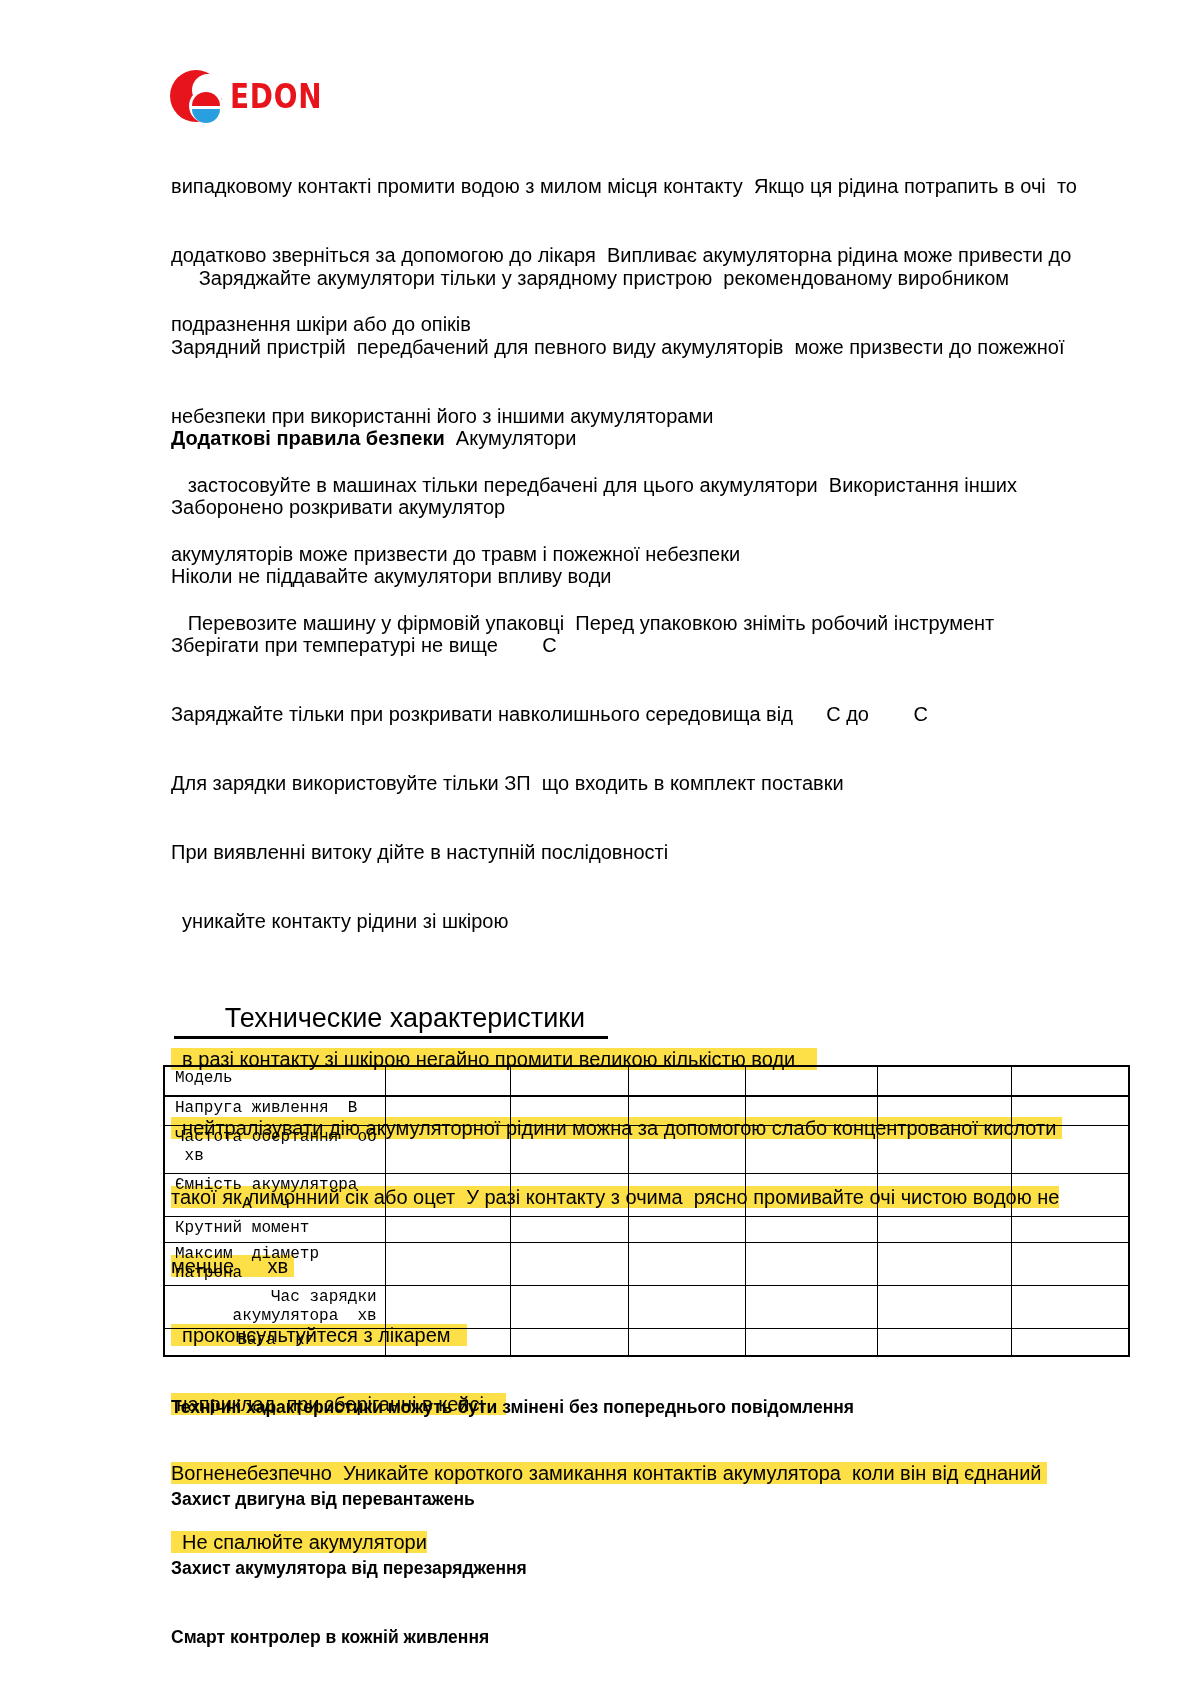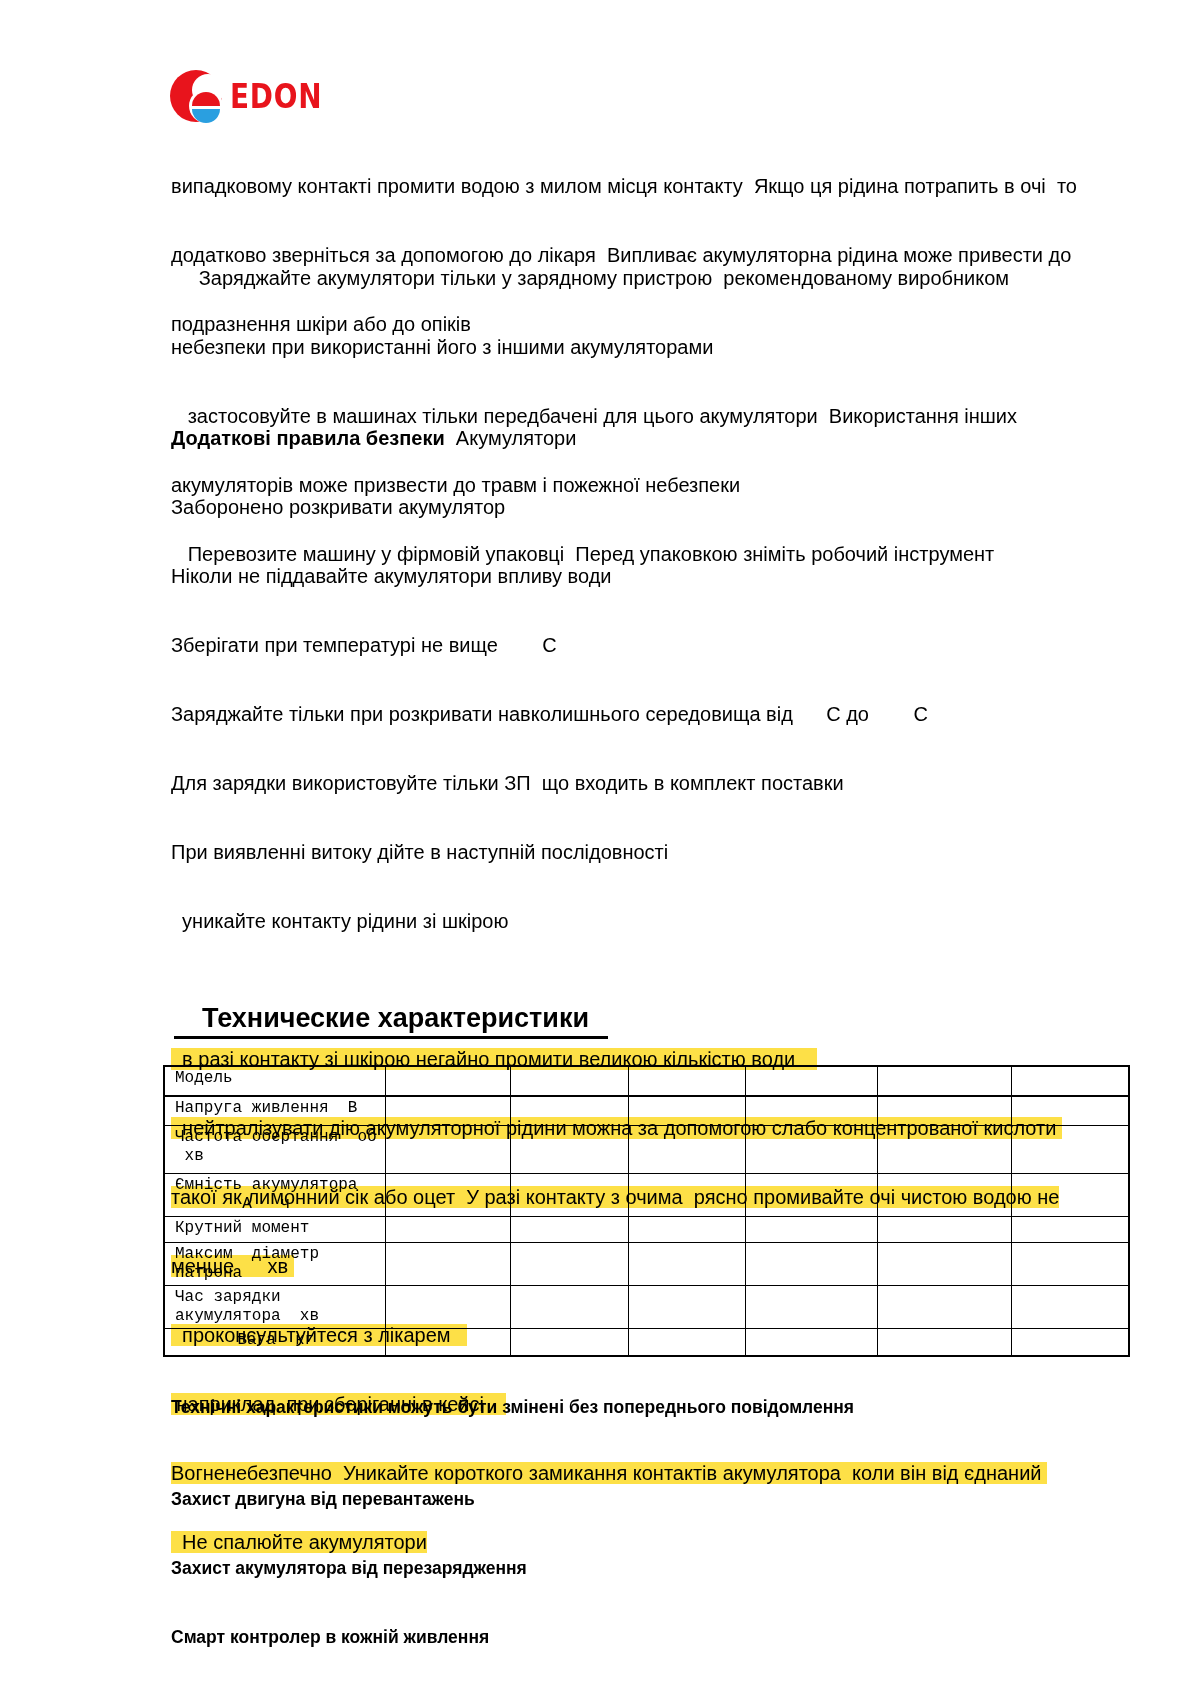--- a/index.html
+++ b/index.html
@@ -14,22 +14,22 @@
       font-weight: bold; font-size: 34px; color: #e8141c; letter-spacing: 1px;
       transform: scaleX(0.82); transform-origin: left;
     }
     .body-text {
       position: absolute; left: 171px; font-size: 20px; line-height: 23px; white-space: pre;
     }
     .hl { background: #fde047; }
     .bold { font-weight: bold; }
     .title {
       position: absolute; left: 174px; top: 1000px; width: 434px;
-      font-weight: bold; font-size: 27px; line-height: 36px;
-      border-bottom: 3px solid #000; padding-left: 28px; box-sizing: border-box;
+      font-weight: normal; font-size: 27px; line-height: 36px;
+      border-bottom: 3px solid #000; padding-left: 28px; box-sizing: border-box; text-align: center;
     }
     table.spec {
       position: absolute; left: 163px; top: 1065px; border-collapse: collapse;
       font-size: 16px; line-height: 19px;
     }
     table.spec td { border: 1px solid #000; vertical-align: top; padding: 2px 8px 2px 10px; }
     table.spec tr:first-child td { border-top: 2px solid #000; border-bottom: 2px solid #000; }
     table.spec td:first-child { border-left: 2px solid #000; font-family: Liberation Mono, monospace; }
     table.spec td:last-child { border-right: 2px solid #000; }
     table.spec tr:last-child td { border-bottom: 2px solid #000; }
@@ -50,20 +50,21 @@
 </div>
 
 <div class="body-text" style="top:129px;">
   <div>випадковому контакті промити водою з милом місця контакту  Якщо ця рідина потрапить в очі  то</div>
   <div>додатково зверніться за допомогою до лікаря  Випливає акумуляторна рідина може привести до</div>
   <div>подразнення шкіри або до опіків</div>
 </div>
 
 <div class="body-text" style="top:221px;">
   <div>     Заряджайте акумулятори тільки у зарядному пристрою  рекомендованому виробником</div>
+  <div>Зарядний пристрій  передбачений для певного виду акумуляторів  може призвести до пожежної</div>
   <div>небезпеки при використанні його з іншими акумуляторами</div>
   <div>   застосовуйте в машинах тільки передбачені для цього акумулятори  Використання інших</div>
   <div>акумуляторів може призвести до травм і пожежної небезпеки</div>
   <div>   Перевозите машину у фірмовій упаковці  Перед упаковкою зніміть робочий інструмент</div>
 </div>
 
 <div class="body-text" style="top:381px;">
   <div><span class="bold">Додаткові правила безпеки</span><span>  Акумулятори</span></div>
   <div>Заборонено розкривати акумулятор</div>
   <div>Ніколи не піддавайте акумулятори впливу води</div>
@@ -153,21 +154,21 @@
         <td style="white-space: pre;">Максим  діаметр
 патрона</td>
         <td></td>
         <td></td>
         <td></td>
         <td></td>
         <td></td>
         <td></td>
       </tr>
       <tr style="height: 40px;">
-        <td style="white-space: pre;">Час зарядки
+        <td style="white-space: pre; text-align: right;">Час зарядки
 акумулятора  хв</td>
         <td></td>
         <td></td>
         <td></td>
         <td></td>
         <td></td>
         <td></td>
       </tr>
       <tr style="height: 28px;">
         <td style="white-space: pre; text-align: center;">Вага  кг</td>

